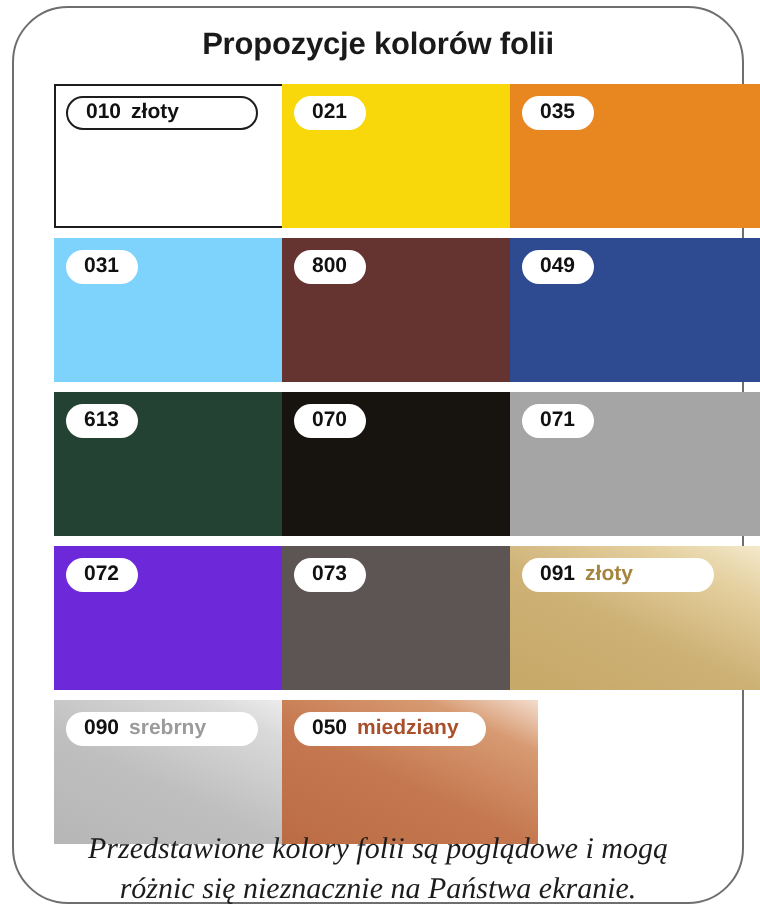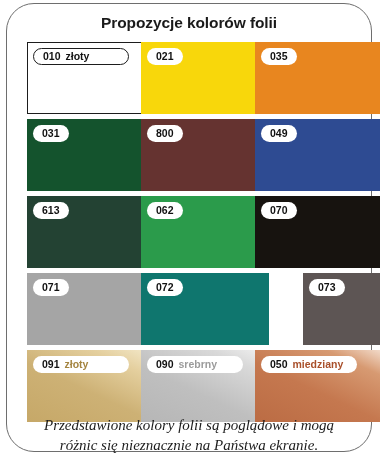--- a/index.html
+++ b/index.html
@@ -126,61 +126,56 @@
       <div class="swatch" style="background: rgb(248, 215, 11);">
         <div class="pill">
           <span class="code">021</span>
         </div>
       </div>
       <div class="swatch" style="background: rgb(232, 134, 31);">
         <div class="pill">
           <span class="code">035</span>
         </div>
       </div>
-      <div class="swatch" style="background: #14532d;">
+      <div class="swatch" style="background: #7dd3fc;">
         <div class="pill">
           <span class="code">031</span>
         </div>
       </div>
       <div class="swatch" style="background: rgb(101, 51, 48);">
         <div class="pill">
           <span class="code">800</span>
         </div>
       </div>
       <div class="swatch" style="background: rgb(46, 75, 146);">
         <div class="pill">
           <span class="code">049</span>
         </div>
       </div>
       <div class="swatch" style="background: rgb(35, 66, 51);">
         <div class="pill">
           <span class="code">613</span>
         </div>
       </div>
-      <div class="swatch" style="background: rgb(43, 155, 75);">
-        <div class="pill">
-          <span class="code">062</span>
-        </div>
-      </div>
       <div class="swatch" style="background: rgb(23, 19, 15);">
         <div class="pill">
           <span class="code">070</span>
         </div>
       </div>
       <div class="swatch" style="background: rgb(165, 165, 165);">
         <div class="pill">
           <span class="code">071</span>
         </div>
       </div>
-      <div class="swatch" style="background: #0f766e;">
+      <div class="swatch" style="background: #6d28d9;">
         <div class="pill">
           <span class="code">072</span>
         </div>
       </div>
-      <div class="swatch" style="background: rgb(93, 85, 84); margin-left: 48px;">
+      <div class="swatch" style="background: rgb(93, 85, 84);">
         <div class="pill">
           <span class="code">073</span>
         </div>
       </div>
       <div class="swatch" style="background: linear-gradient(205deg, rgb(244, 234, 205) 0%, rgb(228, 207, 158) 22%, rgb(205, 177, 117) 55%, rgb(198, 168, 104) 100%);">
         <div class="pill wide">
           <span class="code">091</span>
           <span class="name" style="color: rgb(164, 132, 63);">złoty</span>
         </div>
       </div>

